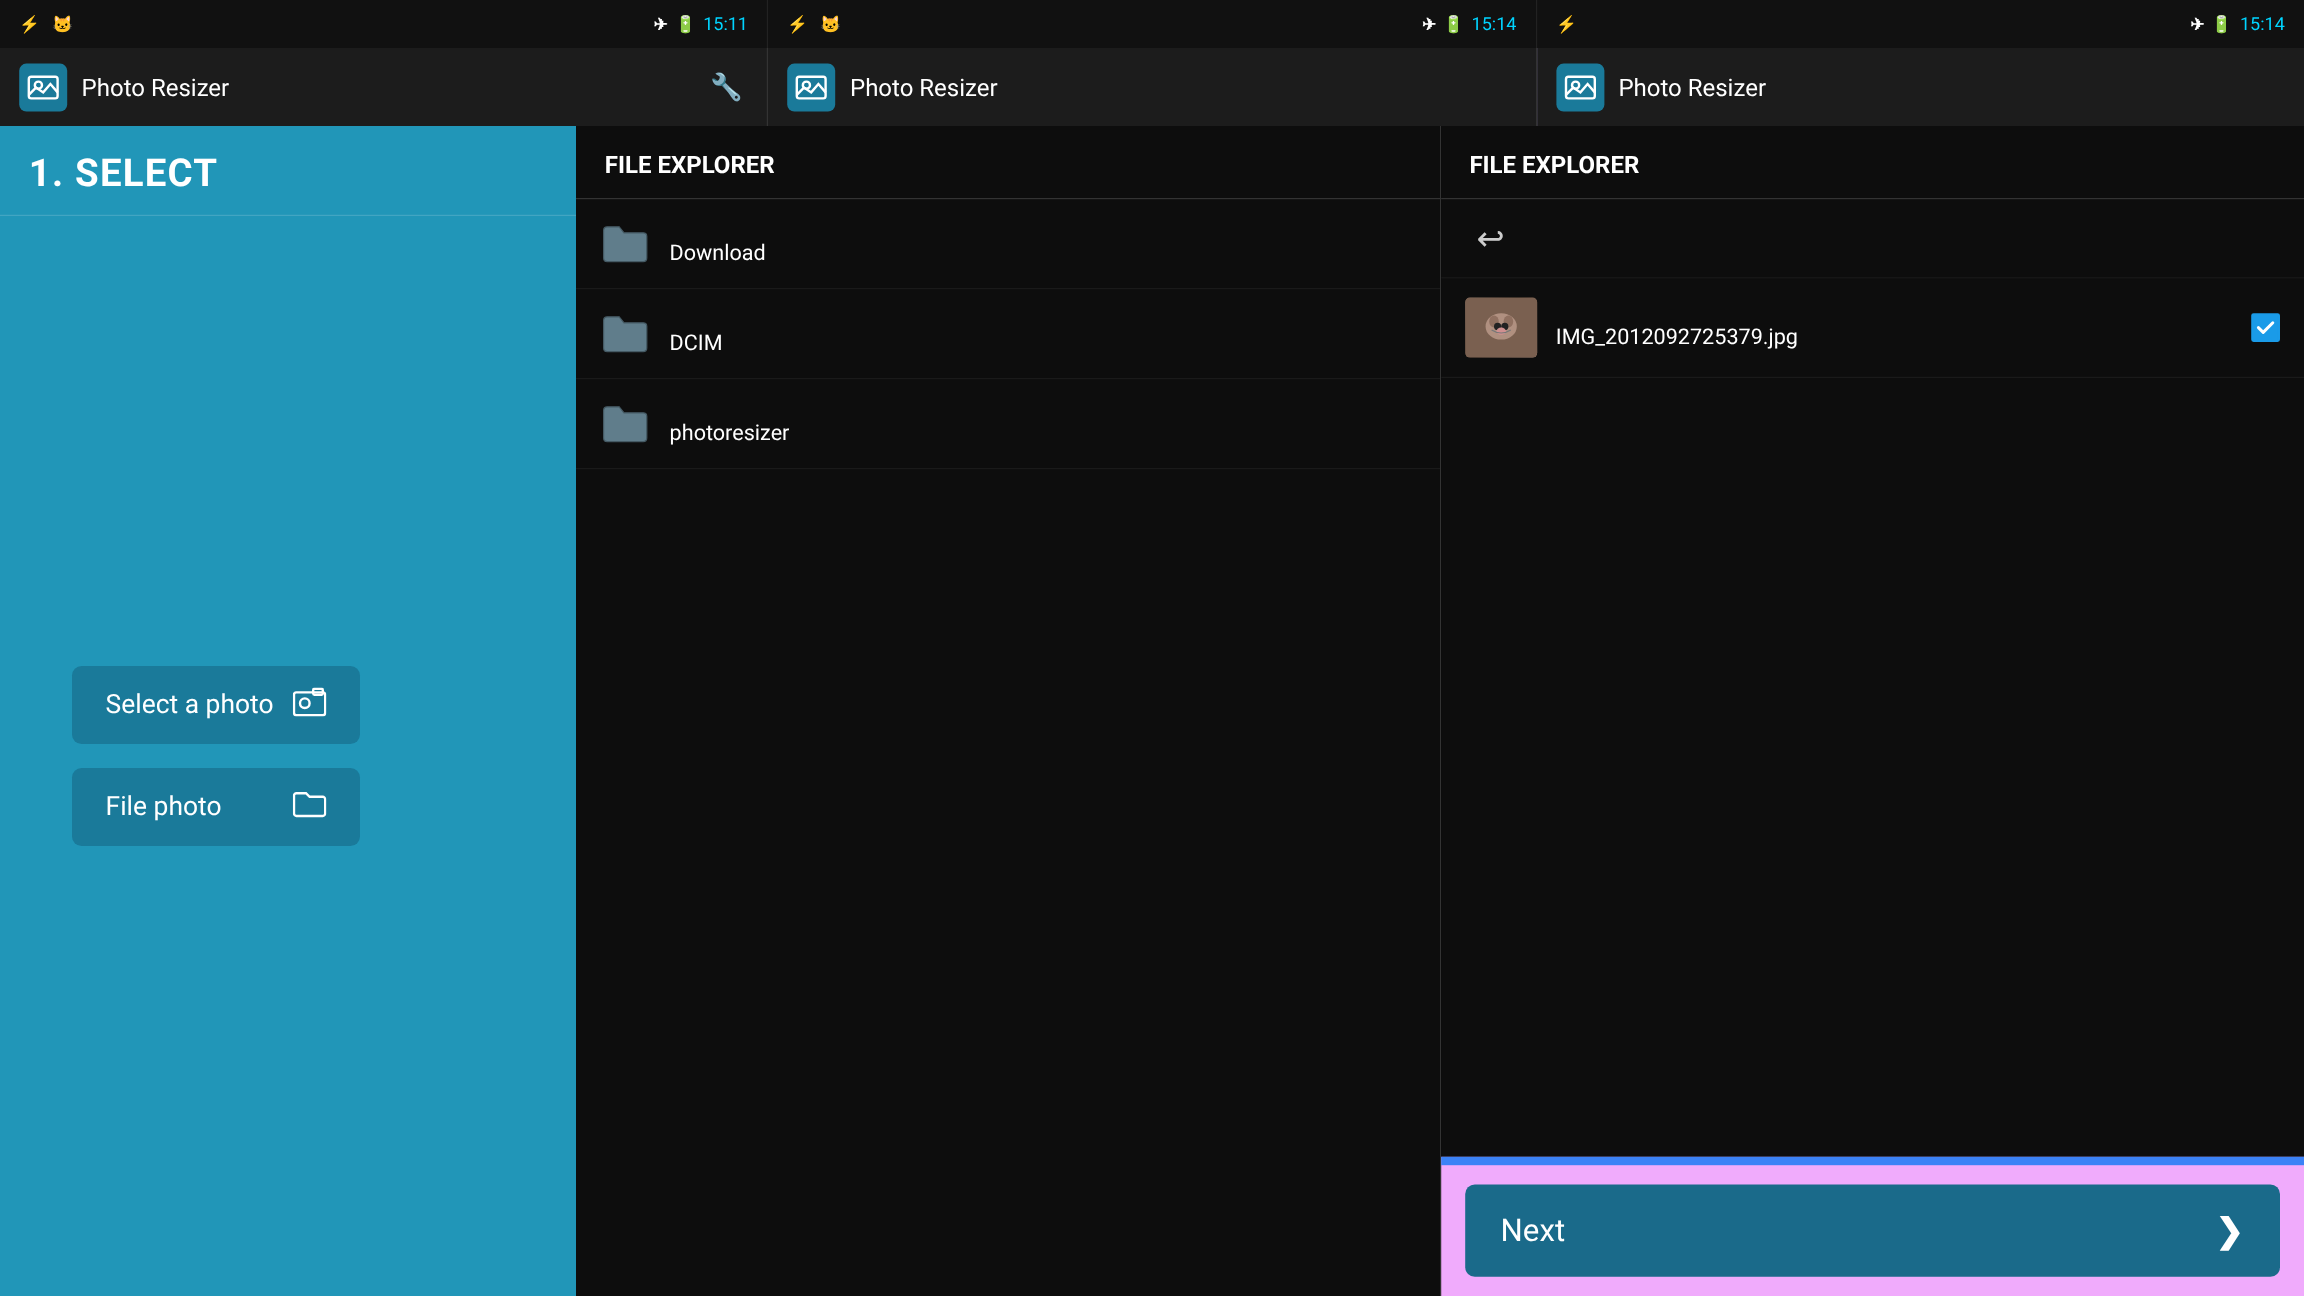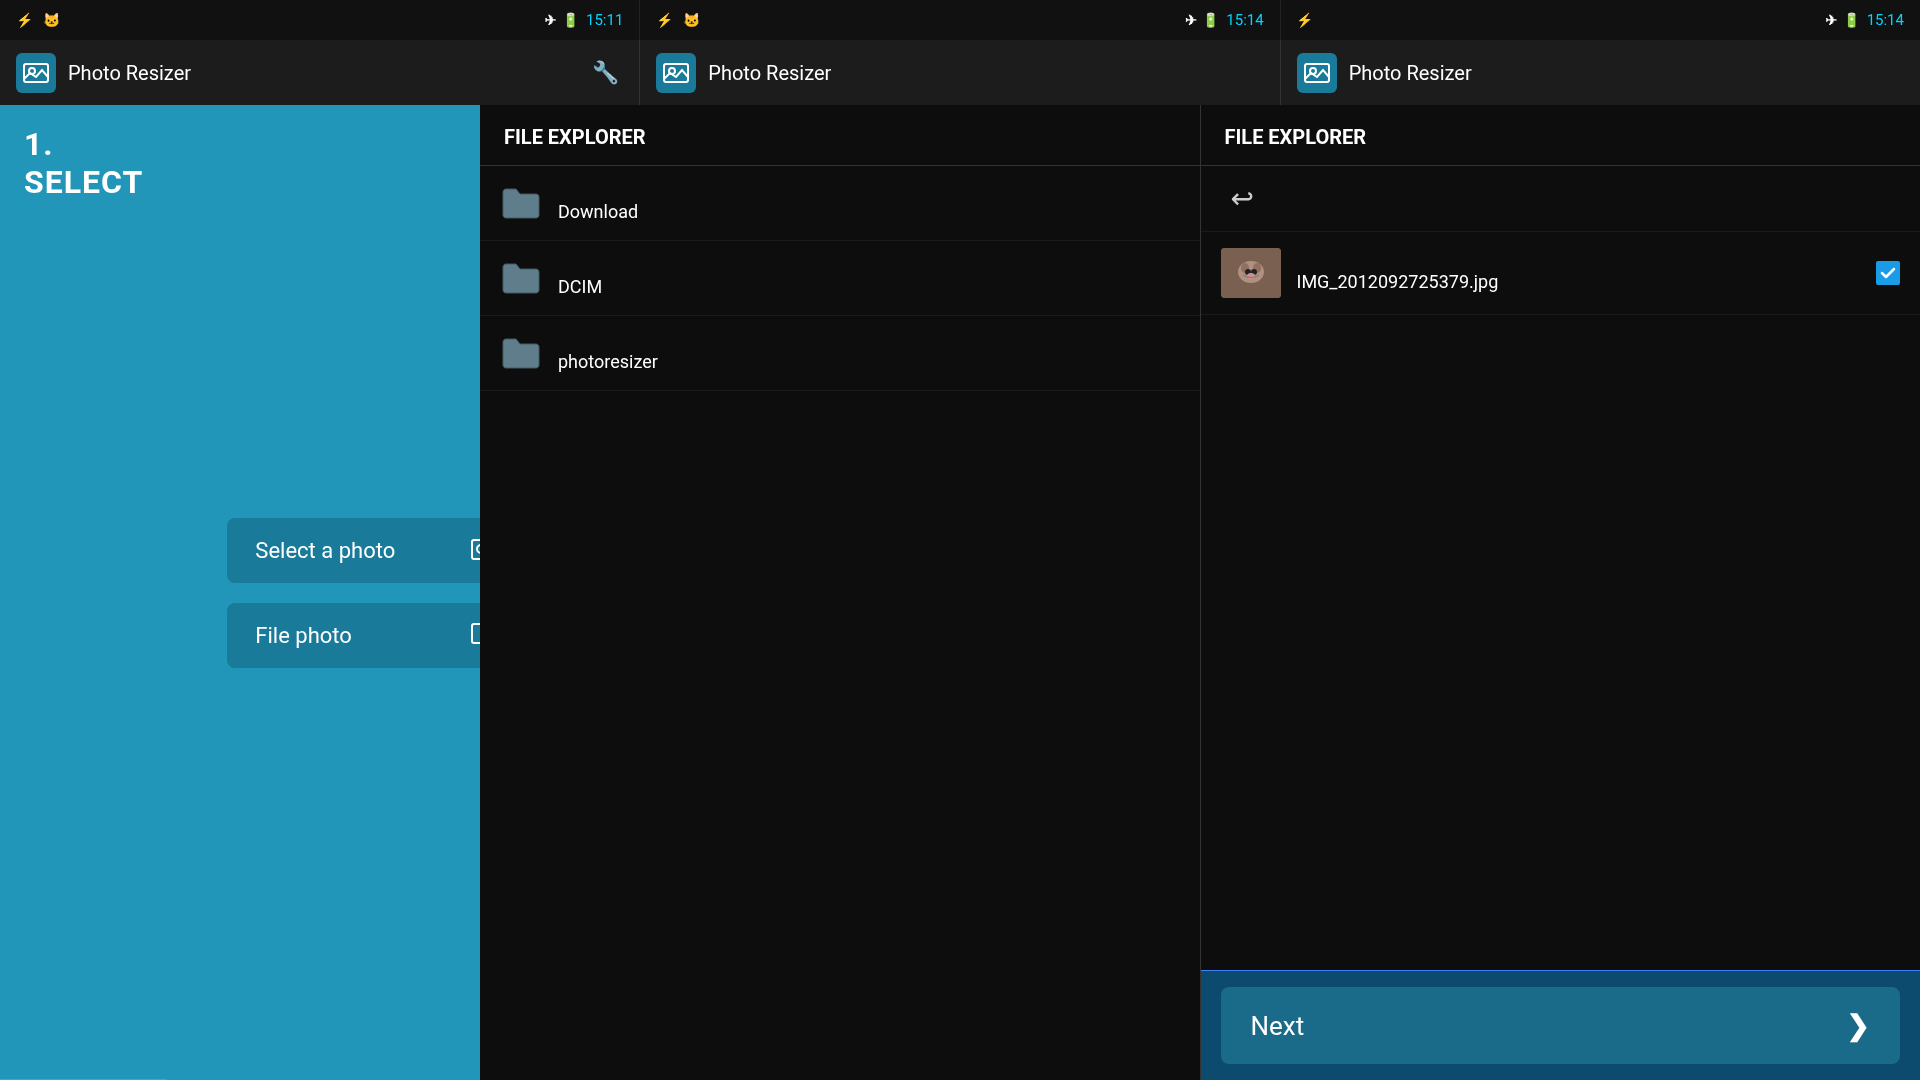--- a/index.html
+++ b/index.html
@@ -112,21 +112,21 @@
       flex: 1;
       display: flex;
       overflow: hidden;
     }
 
     
     .panel-select {
       width: 480px;
       background: #2196b8;
       display: flex;
-      flex-direction: row;
+      flex-direction: column;
       flex-shrink: 0;
     }
 
     .panel-header {
       padding: 20px 24px 16px;
       border-bottom: 1px solid rgba(255,255,255,0.15);
     }
 
     .panel-title {
       color: #fff;
@@ -145,21 +145,21 @@
       gap: 20px;
     }
 
     .action-btn {
       background: #1a7a9a;
       border: none;
       border-radius: 8px;
       color: #fff;
       font-size: 22px;
       padding: 18px 28px;
-      width: 300px;
+      width: 240px;
       text-align: left;
       display: flex;
       align-items: center;
       justify-content: space-between;
       cursor: pointer;
       font-family: inherit;
     }
 
     .btn-icon {
       font-size: 20px;
@@ -278,22 +278,22 @@
 
     .back-arrow {
       color: #ccc;
       font-size: 28px;
       margin-left: 10px;
     }
 
     
     .next-btn-container {
       padding: 16px 20px;
-      background: #0c4a6e;
-      border-top: 1px solid #3b82f6;
+      background: #f0abfc;
+      border-top: 7px solid #3b82f6;
     }
 
     .next-btn {
       width: 100%;
       background: #1a6a8a;
       border: none;
       border-radius: 8px;
       color: #fff;
       font-size: 26px;
       padding: 22px 30px;

